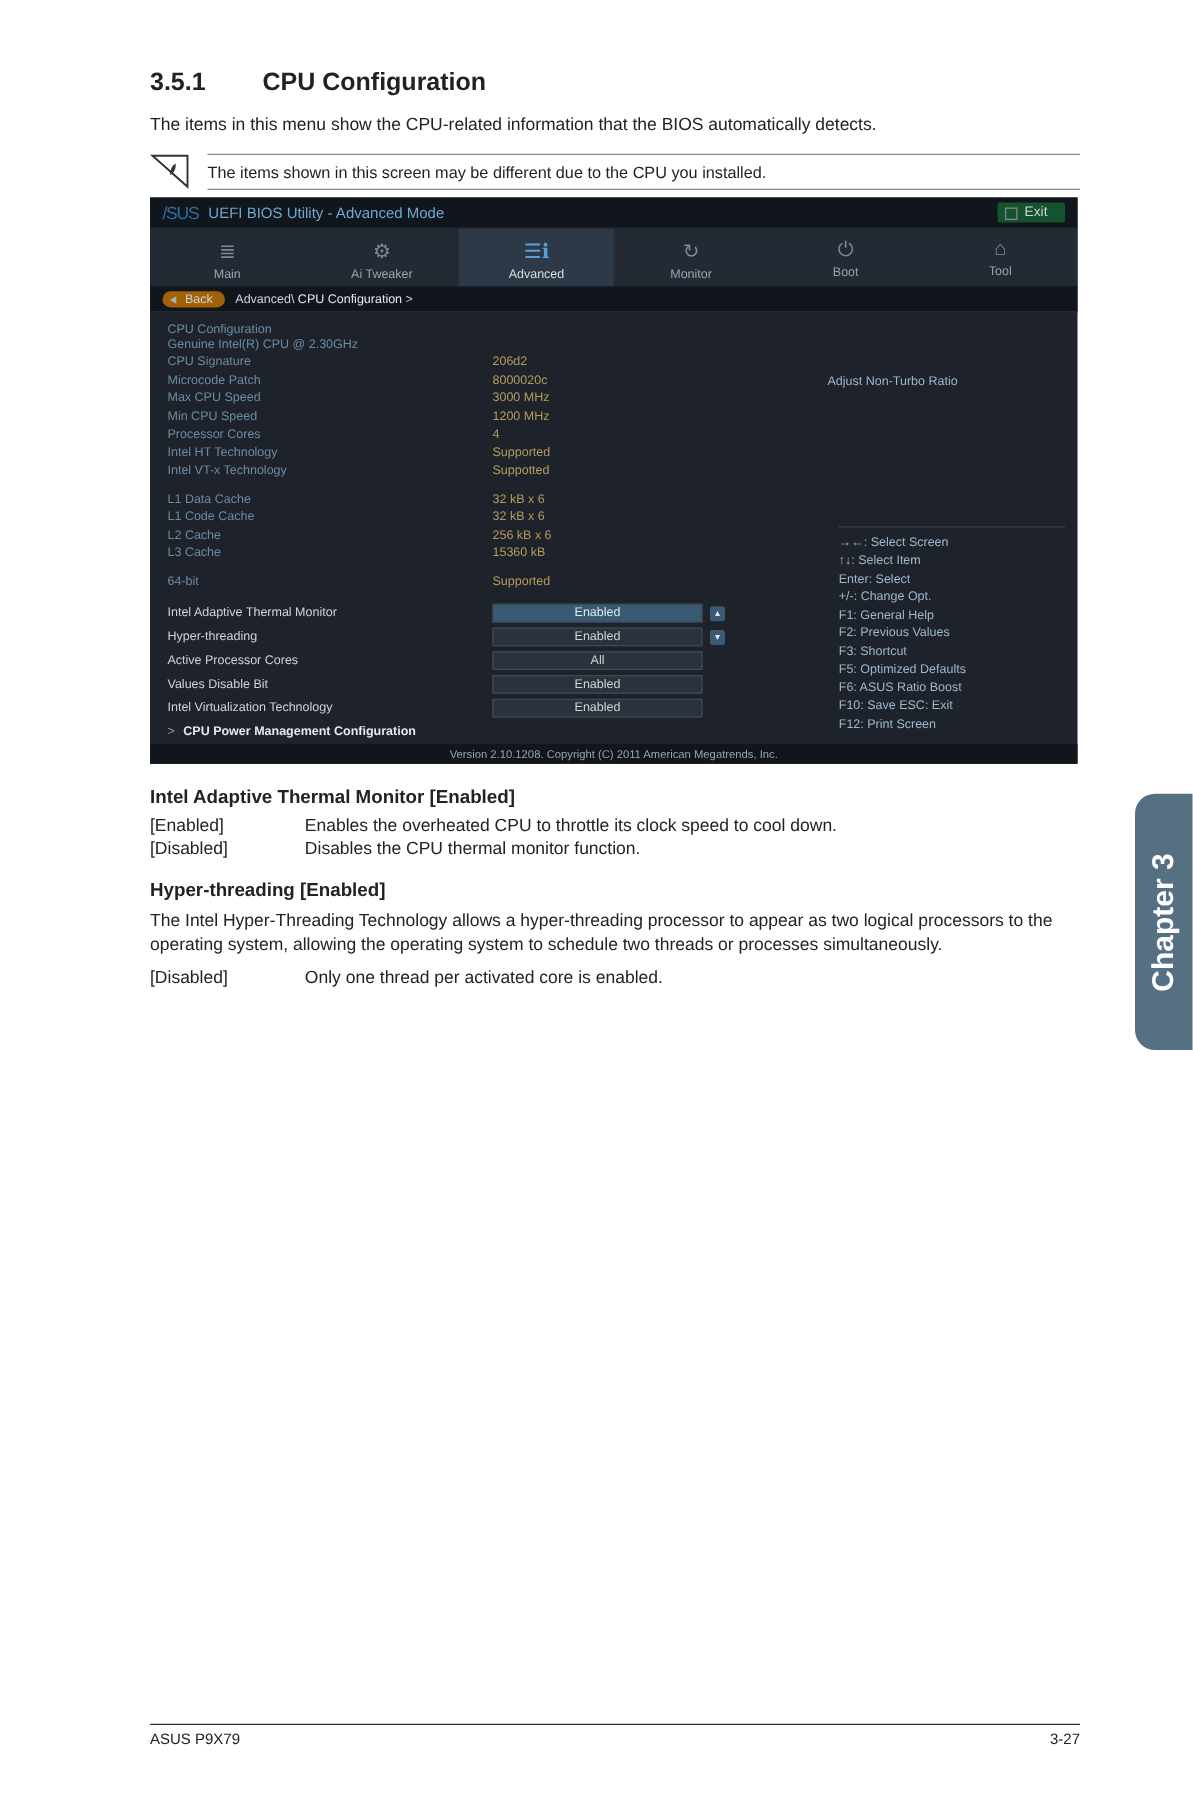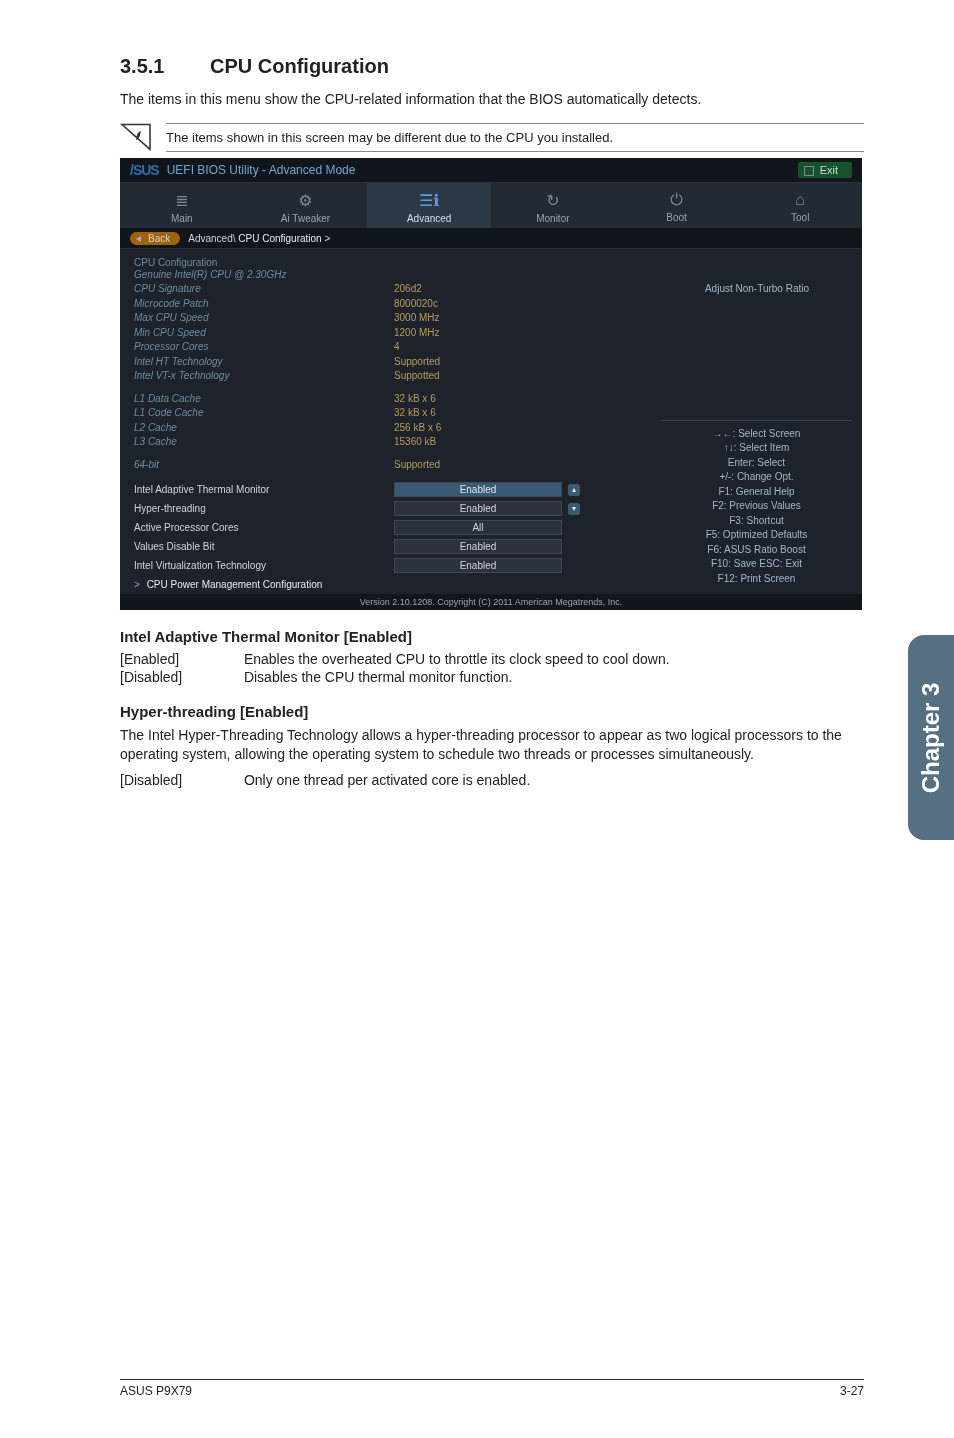--- a/index.html
+++ b/index.html
@@ -36,21 +36,21 @@
     font-size: 11px;
     font-family: Arial, Helvetica, sans-serif;
   }
   .bios-titlebar {
     display: flex; align-items: center; justify-content: space-between;
     background: #11161d;
     padding: 4px 10px;
     border-bottom: 1px solid #2a2f38;
   }
   .bios-title-left { display: flex; align-items: center; gap: 8px; }
-  .logo { font-weight: bold; color: #2d6fa8; letter-spacing: -1px; font-size: 14px; text-align: center; }
+  .logo { font-weight: normal; color: #2d6fa8; letter-spacing: -1px; font-size: 14px; text-align: center; }
   .bios-title-text { color: #6fa8cf; font-size: 12px; }
   .exit-btn { background: #14532d; padding: 2px 14px 2px 22px; font-size: 11px; color: #cfd4da; position: relative; border-radius: 2px; }
   .exit-btn::before { content: ""; position: absolute; left: 6px; top: 4px; width: 8px; height: 8px; border: 1px solid #888; }
 
   .bios-tabs {
     display: flex;
     background: #232a34;
     border-bottom: 1px solid #11151b;
   }
   .bios-tab {
@@ -75,30 +75,29 @@
   }
   .back-pill { background: #a16207; border-radius: 10px; padding: 1px 10px 1px 18px; font-size: 10px; position: relative; }
   .back-pill::before { content: ""; position: absolute; left: 6px; top: 4px; width: 0; height: 0; border-right: 5px solid #aab0b8; border-top: 3px solid transparent; border-bottom: 3px solid transparent; }
   .crumb { font-size: 10px; }
   .crumb .hl { color: #e4e9ef; }
 
   .bios-body { display: flex; }
   .bios-left { flex: 1; padding: 8px 10px 4px 14px; }
   .bios-right {
     width: 190px;
-    padding: 8px 10px 8px 10px;
+    padding: 24px 10px 8px 10px;
     position: relative;
     color: #9fb6cb;
     font-size: 10px;
-    text-align: center;
-  }
-  .help-block { position: absolute; bottom: 8px; left: 9px; right: 10px; border-top: 1px solid #3a4250; padding-top: 6px; line-height: 1.45; margin-top: 44px; }
+  }
+  .help-block { position: absolute; bottom: 8px; left: 19px; right: 10px; border-top: 1px solid #3a4250; padding-top: 6px; line-height: 1.45; margin-top: 44px; }
 
   .info-row { display: flex; }
-  .info-label { width: 260px; color: #6b8ba3; font-size: 10px; line-height: 1.45; font-style: italic; }
+  .info-label { width: 260px; color: #6b8ba3; font-size: 10px; line-height: 1.45; }
   .info-val { color: #b69a5c; font-size: 10px; line-height: 1.45; }
   .info-head { color: #6b8ba3; font-size: 10px; }
 
   .setting-row { display: flex; align-items: center; margin: 4px 0; }
   .setting-label { width: 260px; color: #cfd4da; font-size: 10px; }
   .setting-box {
     width: 150px;
     background: #2b323c;
     border: 1px solid #404a57;
     padding: 1px 8px;
@@ -108,21 +107,21 @@
     color: #cfd4da;
   }
   .setting-box.selected { background: #3a5972; color: #dbe7f2; }
   .scroll-knob {
     display: inline-block; width: 12px; height: 12px;
     background: #3a5972; border-radius: 2px; margin-left: 6px;
     text-align: center; line-height: 12px; font-size: 8px; color: #dbe7f2;
   }
   .submenu-row { color: #cfd4da; font-size: 10px; margin-top: 6px; }
   .submenu-row .gt { color: #8aa0b3; margin-right: 4px; }
-  .submenu-row .hl { color: #e4e9ef; }
+  .submenu-row .hl { color: #e4e9ef; font-weight: bold; }
 
   .bios-footer {
     background: #11161d;
     text-align: center;
     font-size: 9px;
     color: #9aa3ad;
     padding: 3px 0;
   }
 
   

